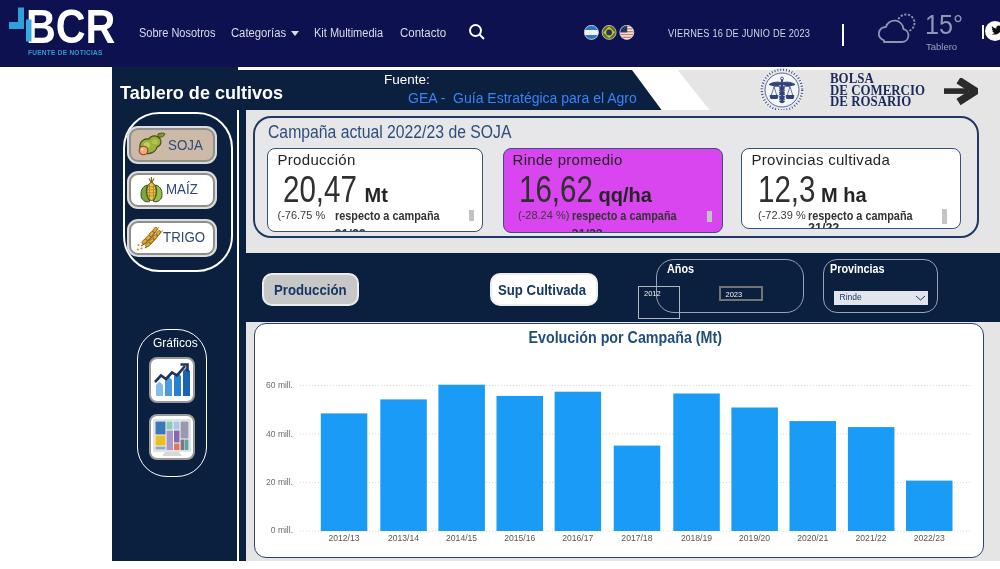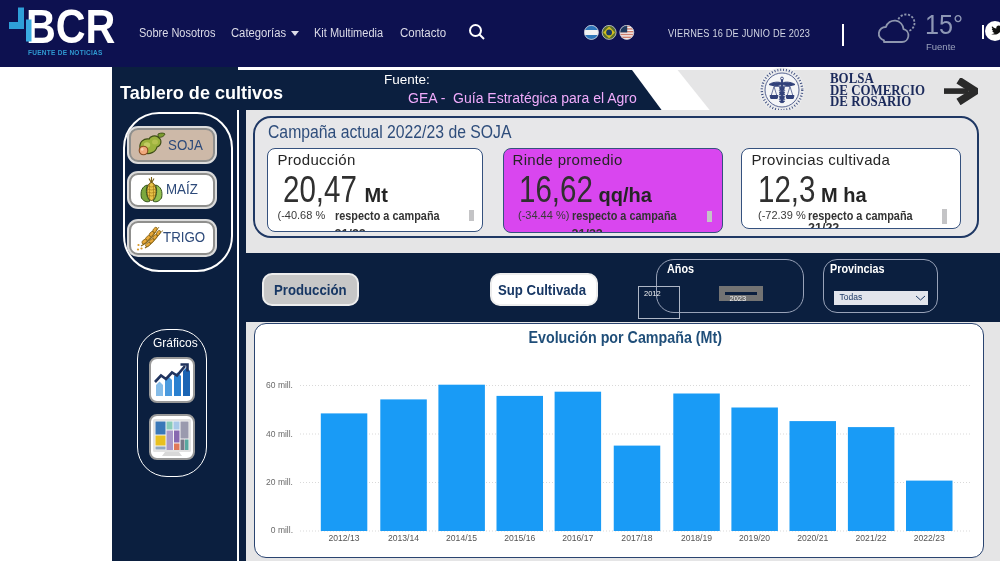--- a/index.html
+++ b/index.html
@@ -72,40 +72,40 @@
     <circle cx="42.8" cy="7.4" r="7" fill="none" stroke="#c8ccd8" stroke-width="0.8"></circle>
   </svg>
   <div class="abs" style="left:668px;top:28px;color:#d2d6e4;font-size:10px;letter-spacing:0.2px;"><span class="sx">VIERNES 16 DE JUNIO DE 2023</span></div>
   <div class="abs" style="left:842px;top:24px;width:2px;height:22px;background:#fff;"></div>
 
   <svg class="abs" style="left:872px;top:6px" width="48" height="40" fill="none">
     <circle cx="34" cy="17" r="8.5" stroke="#8e96ae" stroke-width="1.8" stroke-dasharray="2.2 1.6"></circle>
     <path d="M12 36 h18 a6.5 6.5 0 0 0 1.5 -12.8 a9 9 0 0 0 -17.6 -2.2 a6.8 6.8 0 0 0 -1.9 13.4 Z" fill="#0d1150" stroke="#8e96ae" stroke-width="1.8" stroke-linejoin="round"></path>
   </svg>
   <div class="abs" style="left:925px;top:11px;color:#8e97b5;font-size:28px;line-height:28px;"><span class="sx" style="transform:scaleX(0.9)">15°</span></div>
-  <div class="abs" style="left:926px;top:41px;color:#9aa2bc;font-size:9.5px;">Fuente</div>
+  <div class="abs" style="left:926px;top:41px;color:#9aa2bc;font-size:9.5px;">Tablero</div>
   <div class="abs" style="left:982px;top:25px;width:2px;height:14px;background:#fff;"></div>
   <svg class="abs" style="left:985px;top:21px" width="20" height="20">
       <circle cx="10" cy="10" r="10" fill="#fff"></circle>
       <path d="M5 13 c2 .3 3.5 -.2 4.5 -1 c-1.5 -.4 -2 -1.4 -2.1 -2 l.9 -.1 c-.9 -.5 -1.4 -1.2 -1.5 -2 l.9 .1 c-.8 -.8 -1.1 -1.8 -.7 -2.7 c1.2 1.3 2.6 2 4.3 2.1 c-.3 -1.7 1 -3 2.5 -3 c.7 0 1.3 .3 1.8 .8 l1.4 -.4 l-.8 1.2 l1.1 -.2 l-1 1 c.2 3.5 -2.6 6.8 -6.5 6.8 c-1.4 0 -2.7 -.2 -3.8 -.6 Z" fill="#111"></path>
     </svg>
 </div>
 
 <div id="dash">
   <div class="abs" style="left:0;top:0;width:2px;height:494px;background:#fff;z-index:5;"></div>
 
   <svg class="abs" style="left:0;top:0" width="890" height="43">
     <rect width="890" height="43" fill="#0b1f3f"></rect>
     <rect x="128" y="0" width="762" height="3" fill="#fff"></rect>
     <polygon points="552,3 890,3 890,43 586,43" fill="#e5e5e6"></polygon>
     <polygon points="522,3 567.6,3 599.6,43 551.6,43" fill="#fff"></polygon>
   </svg>
   <div class="abs" style="left:10px;top:15px;color:#fff;font-size:19px;font-weight:bold;"><span class="sx" style="transform:scaleX(0.95)">Tablero de cultivos</span></div>
   <div class="abs" style="left:274px;top:5px;color:#fff;font-size:13.5px;">Fuente:</div>
-  <div class="abs" style="left:298px;top:23px;color:#f0abfc;font-size:14px;">GEA -&nbsp; Guía Estratégica para el Agro</div>
+  <div class="abs" style="left:298px;top:23px;color:#3b82f6;font-size:14px;">GEA -&nbsp; Guía Estratégica para el Agro</div>
 
   <svg class="abs" style="left:648.5px;top:0px" width="48" height="46" viewBox="0 0 48 46">
     <circle cx="23" cy="23" r="22.5" fill="#eaebed"></circle>
     <circle cx="23" cy="23" r="20.2" fill="none" stroke="#3c4c7e" stroke-width="2.4" stroke-dasharray="0.9 2"></circle>
     <circle cx="23" cy="23" r="17" fill="#f4f5f7" stroke="#31417a" stroke-width="0.8"></circle>
     <g stroke="#31417a" fill="#31417a">
       <circle cx="23" cy="11.5" r="1.4" fill="none" stroke-width="0.9"></circle>
       <rect x="22.4" y="13" width="1.2" height="21"></rect>
       <path d="M10 17.5 C14 14.8 20 14.6 22.4 16 L22.4 17.6 C18 19.2 13 18.9 10 17.5 Z"></path>
       <path d="M36 17.5 C32 14.8 26 14.6 23.6 16 L23.6 17.6 C28 19.2 33 18.9 36 17.5 Z"></path>
@@ -200,55 +200,55 @@
     <rect x="34" y="23.5" width="3.5" height="10.5" fill="#58a8a0"></rect>
   </svg>
 
   <div class="abs" style="left:142.5px;top:49px;width:726.5px;height:121.5px;background:#e7e7e9;border:2px solid #1f3864;border-radius:18px;"></div>
   <div class="abs" style="left:157.5px;top:55px;color:#2e4d7b;font-size:17.5px;"><span class="sx" style="transform:scaleX(0.9)">Campaña actual 2022/23 de SOJA</span></div>
 
   <div class="abs" style="left:156.5px;top:81px;width:216.5px;height:84px;background:#fff;border:1px solid #35517e;border-radius:8px;overflow:hidden;">
     <div class="abs" style="left:10px;top:2px;color:#252525;font-size:15px;letter-spacing:0.3px;">Producción</div>
     <div class="abs" style="left:15px;top:20px;color:#303030;font-size:36px;line-height:41px;"><span class="sx" style="transform:scaleX(0.82)">20,47</span></div>
     <div class="abs" style="left:97px;top:35px;color:#252525;font-size:20px;font-weight:bold;">Mt</div>
-    <div class="abs" style="left:10px;top:60px;color:#3a3a3a;font-size:11px;">(-40.68 %</div>
+    <div class="abs" style="left:10px;top:60px;color:#3a3a3a;font-size:11px;">(-76.75 %</div>
     <div class="abs" style="left:67px;top:60px;color:#333;font-size:12.5px;font-weight:bold;"><span class="sx" style="transform:scaleX(0.87)">respecto a campaña</span></div>
     <div class="abs" style="left:67px;top:78px;color:#333;font-size:12.5px;font-weight:bold;">21/22</div>
     <div class="abs" style="left:201px;top:61px;width:5px;height:10.5px;background:#c4c4c6;"></div>
   </div>
   <div class="abs" style="left:392.5px;top:80.5px;width:220.5px;height:85px;background:#d946ef;border:1px solid #35517e;border-radius:8px;overflow:hidden;">
     <div class="abs" style="left:9px;top:2px;color:#252525;font-size:15px;letter-spacing:0.3px;">Rinde promedio</div>
     <div class="abs" style="left:15px;top:20px;color:#303030;font-size:36px;line-height:41px;"><span class="sx" style="transform:scaleX(0.82)">16,62</span></div>
     <div class="abs" style="left:95px;top:35px;color:#252525;font-size:20px;font-weight:bold;">qq/ha</div>
-    <div class="abs" style="left:14.5px;top:60px;color:#3a3a3a;font-size:11px;">(-34.44 %)</div>
+    <div class="abs" style="left:14.5px;top:60px;color:#3a3a3a;font-size:11px;">(-28.24 %)</div>
     <div class="abs" style="left:68px;top:60px;color:#333;font-size:12.5px;font-weight:bold;"><span class="sx" style="transform:scaleX(0.87)">respecto a campaña</span></div>
     <div class="abs" style="left:68px;top:78px;color:#333;font-size:12.5px;font-weight:bold;">21/22</div>
     <div class="abs" style="left:203.5px;top:62px;width:5px;height:11px;background:#c4c4c6;"></div>
   </div>
   <div class="abs" style="left:631px;top:80.5px;width:220px;height:81px;background:#fff;border:1px solid #35517e;border-radius:8px;overflow:hidden;">
     <div class="abs" style="left:9.5px;top:2px;color:#252525;font-size:15px;letter-spacing:0.3px;">Provincias cultivada</div>
     <div class="abs" style="left:15.5px;top:20px;color:#303030;font-size:36px;line-height:41px;"><span class="sx" style="transform:scaleX(0.82)">12,3</span></div>
     <div class="abs" style="left:79px;top:35px;color:#252525;font-size:20px;font-weight:bold;">M ha</div>
     <div class="abs" style="left:16px;top:60px;color:#3a3a3a;font-size:11px;">(-72.39 %</div>
     <div class="abs" style="left:66px;top:60px;color:#333;font-size:12.5px;font-weight:bold;"><span class="sx" style="transform:scaleX(0.87)">respecto a campaña</span></div>
     <div class="abs" style="left:66px;top:72.5px;color:#333;font-size:12.5px;font-weight:bold;">21/22</div>
     <div class="abs" style="left:199.5px;top:60.5px;width:5px;height:14.5px;background:#c4c4c6;"></div>
   </div>
 
   <div class="abs" style="left:152px;top:205.5px;width:97px;height:33.5px;background:#c7c7c7;border:2px solid #ededed;border-radius:10px;color:#173764;font-size:15px;font-weight:bold;text-align:center;line-height:29px;"><span style="display:inline-block;transform:scaleX(0.88)">Producción</span></div>
   <div class="abs" style="left:380px;top:205.5px;width:108px;height:33.5px;background:#fff;border:2px solid #ededed;border-radius:10px;color:#173764;font-size:15px;font-weight:bold;text-align:left;line-height:29px;"><span style="display:inline-block;transform:scaleX(0.88)">Sup Cultivada</span></div>
 
   <div class="abs" style="left:546px;top:191.7px;width:147.5px;height:54px;border:1px solid #98a2b8;border-radius:18px;"></div>
   <div class="abs" style="left:557px;top:195px;color:#fff;font-size:12px;font-weight:bold;"><span class="sx" style="transform:scaleX(0.9)">Años</span></div>
   <div class="abs" style="left:528px;top:219.4px;width:42px;height:33px;border:1px solid #aeb6c6;color:#f2f2f2;font-size:7.5px;line-height:14px;padding-left:5px;">2012</div>
-  <div class="abs" style="left:608.5px;top:219.4px;width:44.5px;height:15px;border:6px solid #737373;color:#f2f2f2;font-size:7.5px;line-height:14px;padding-left:5px;">2023</div>
+  <div class="abs" style="left:608.5px;top:219.4px;width:44.5px;height:15px;border:2px solid #737373;color:#f2f2f2;font-size:7.5px;line-height:14px;padding-left:5px;">2023</div>
 
   <div class="abs" style="left:712.8px;top:191.7px;width:115px;height:54px;border:1px solid #98a2b8;border-radius:14px;"></div>
   <div class="abs" style="left:720px;top:195px;color:#fff;font-size:12px;font-weight:bold;"><span class="sx" style="transform:scaleX(0.9)">Provincias</span></div>
-  <div class="abs" style="left:723.5px;top:224px;width:94.5px;height:13.5px;background:#e2e5ec;color:#1e3a66;font-size:8.5px;line-height:13.5px;padding-left:6px;">Todas</div>
+  <div class="abs" style="left:723.5px;top:224px;width:94.5px;height:13.5px;background:#e2e5ec;color:#1e3a66;font-size:8.5px;line-height:13.5px;padding-left:6px;">Rinde</div>
   <svg class="abs" style="left:805px;top:228px" width="11" height="6">
       <path d="M1 1 L5.5 5 L10 1" stroke="#1e3a66" stroke-width="1" fill="none"></path>
     </svg>
 
   <div class="abs" style="left:144px;top:256px;width:730px;height:235px;background:#fff;border:1.5px solid #2a4470;border-radius:12px;"></div>
   <div class="abs" style="left:150px;top:261px;width:730px;text-align:center;color:#1f4e79;font-size:17px;font-weight:bold;"><span style="display:inline-block;transform:scaleX(0.84)">Evolución por Campaña (Mt)</span></div>
   <svg class="abs" style="left:144px;top:256px" width="730" height="235">
     <g stroke="#d9d9d9" stroke-width="1" stroke-dasharray="1 2">
       <line x1="46" y1="62.5" x2="716" y2="62.5"></line>
       <line x1="46" y1="111" x2="716" y2="111"></line>

